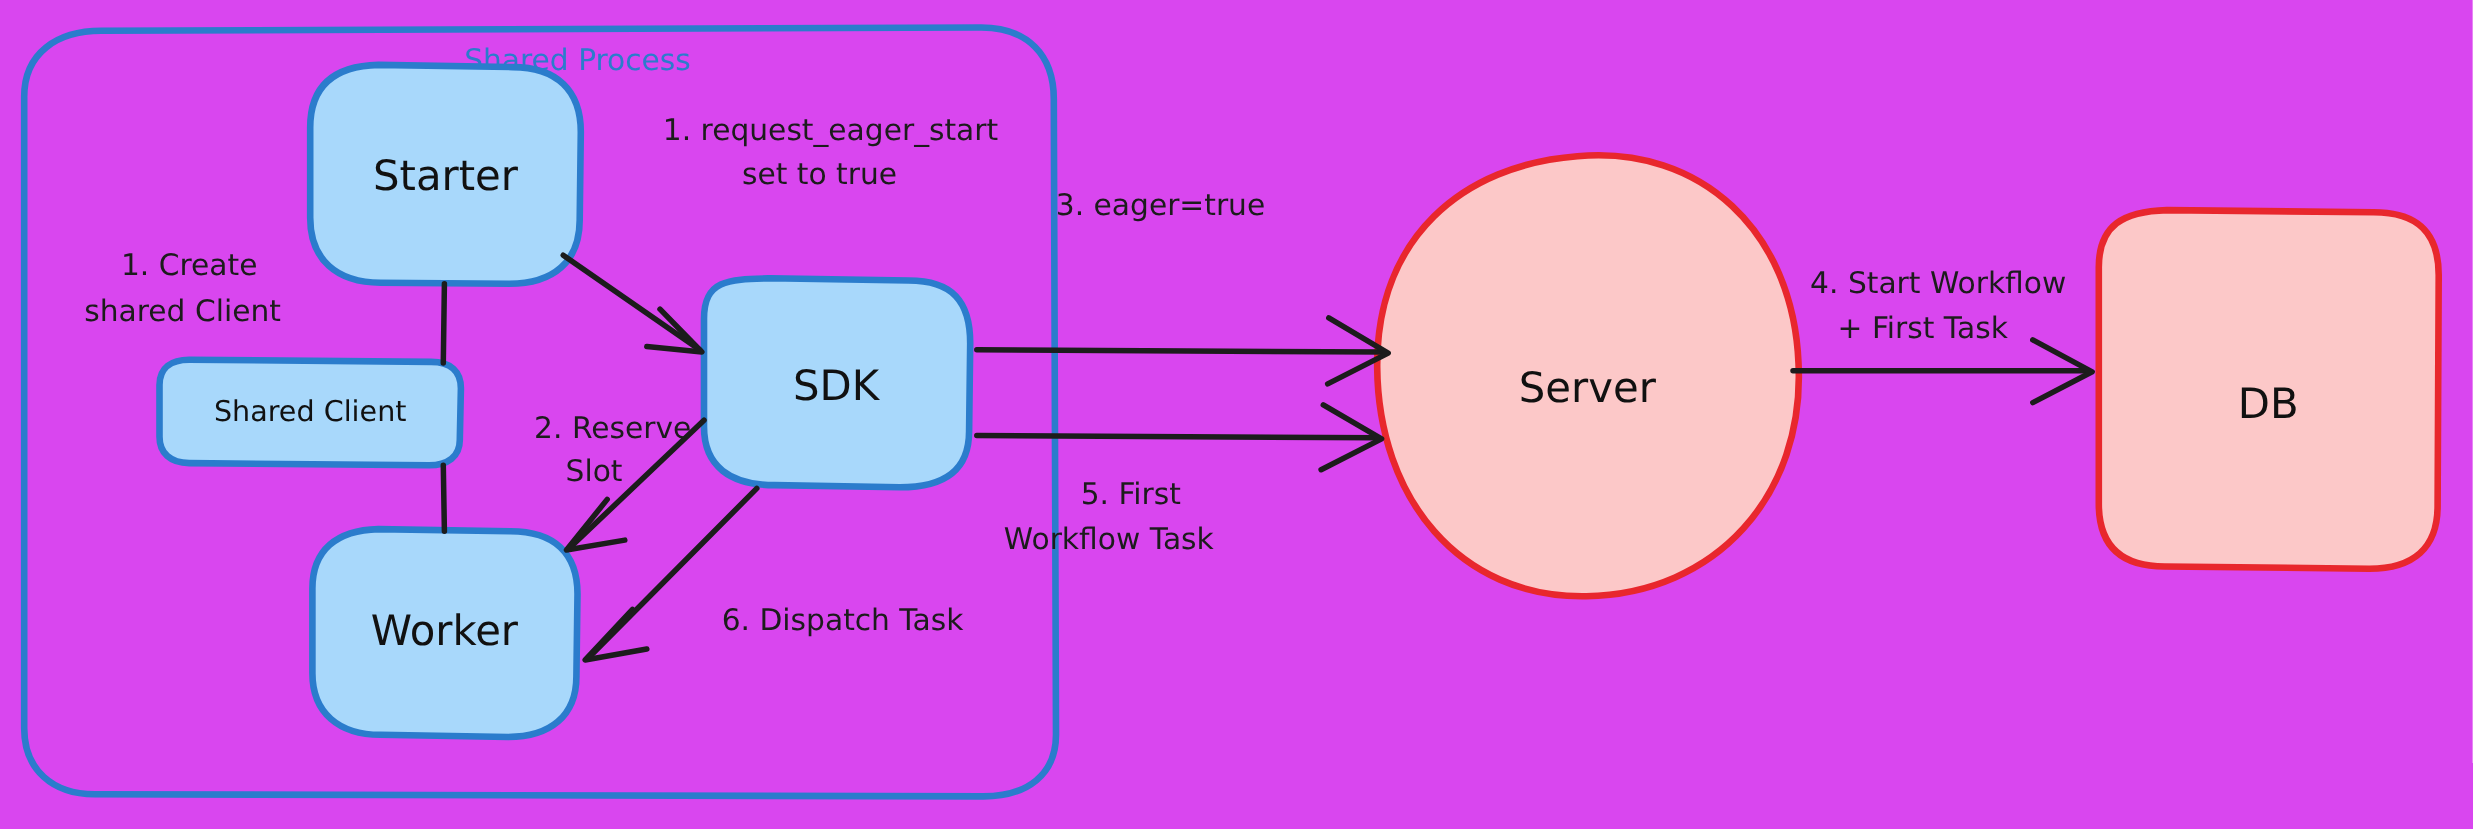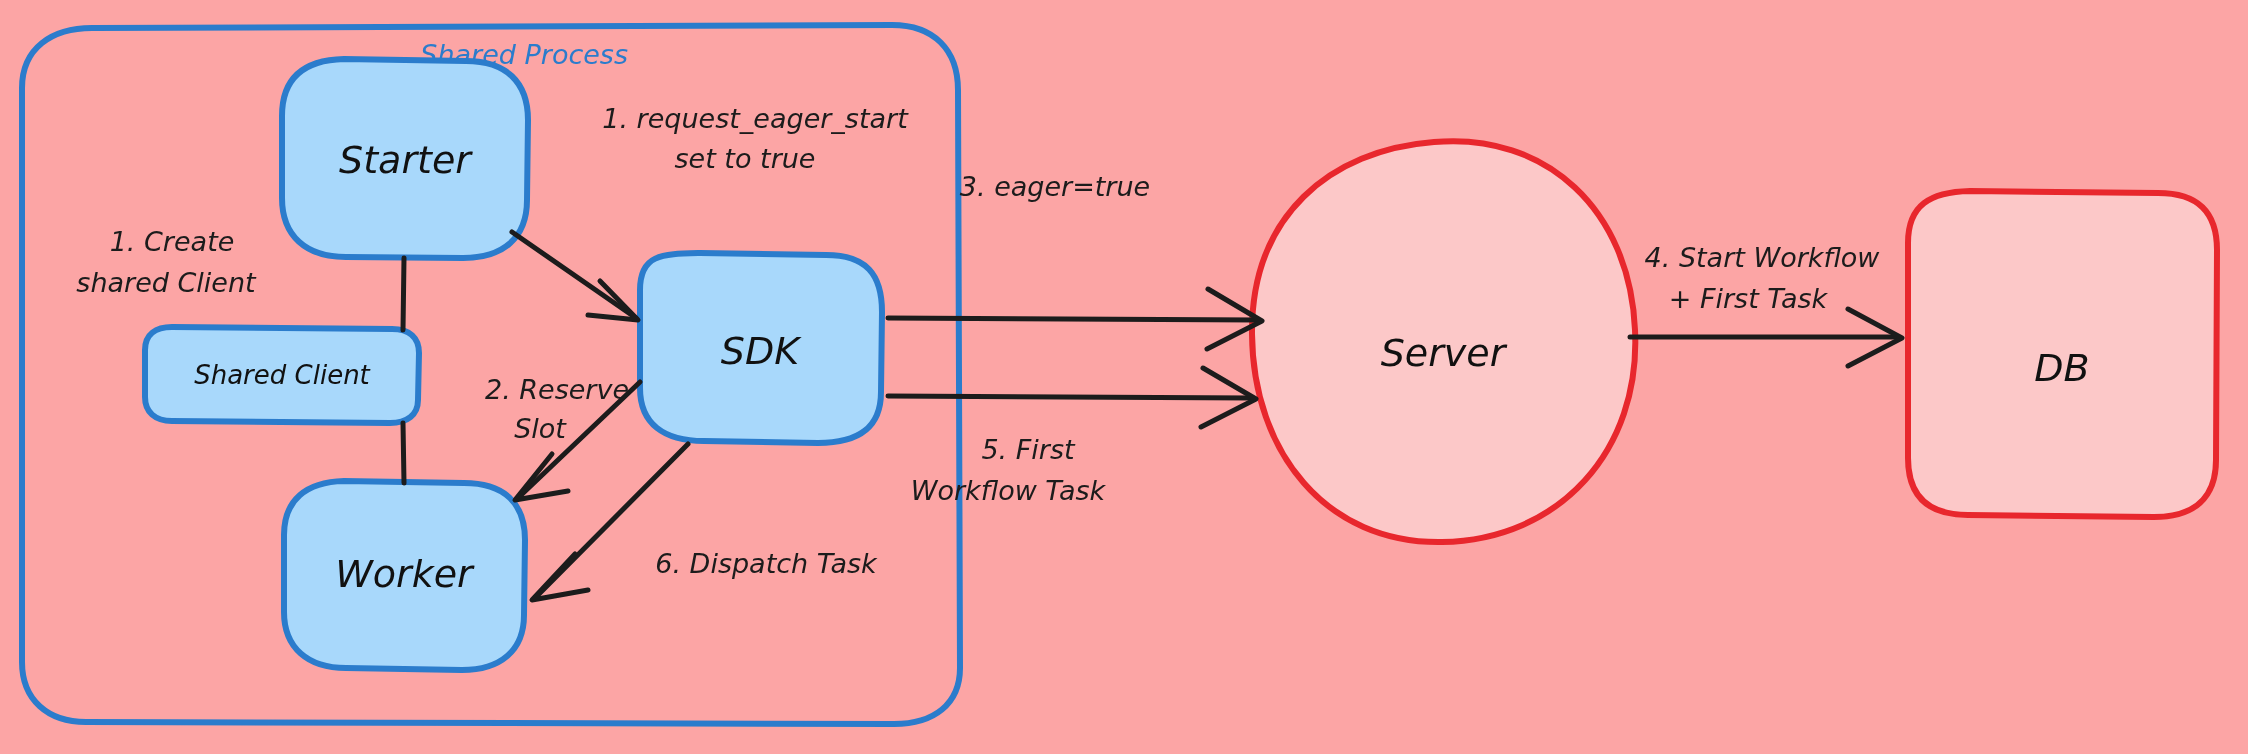--- a/index.html
+++ b/index.html
@@ -10,22 +10,21 @@
   body {
     width: 2248px;
     height: 754px;
     font-family: "DejaVu Sans", sans-serif;
     overflow: hidden;
   }
   #stage {
     position: relative;
     width: 2248px;
     height: 754px;
-    background: #fca5a5;
-    font-style: italic;
+    background: #d946ef;
   }
   svg#diagram {
     position: absolute;
     top: 0;
     left: 0;
     width: 2248px;
     height: 754px;
   }
   .node-label {
     font-family: "DejaVu Sans", sans-serif;

